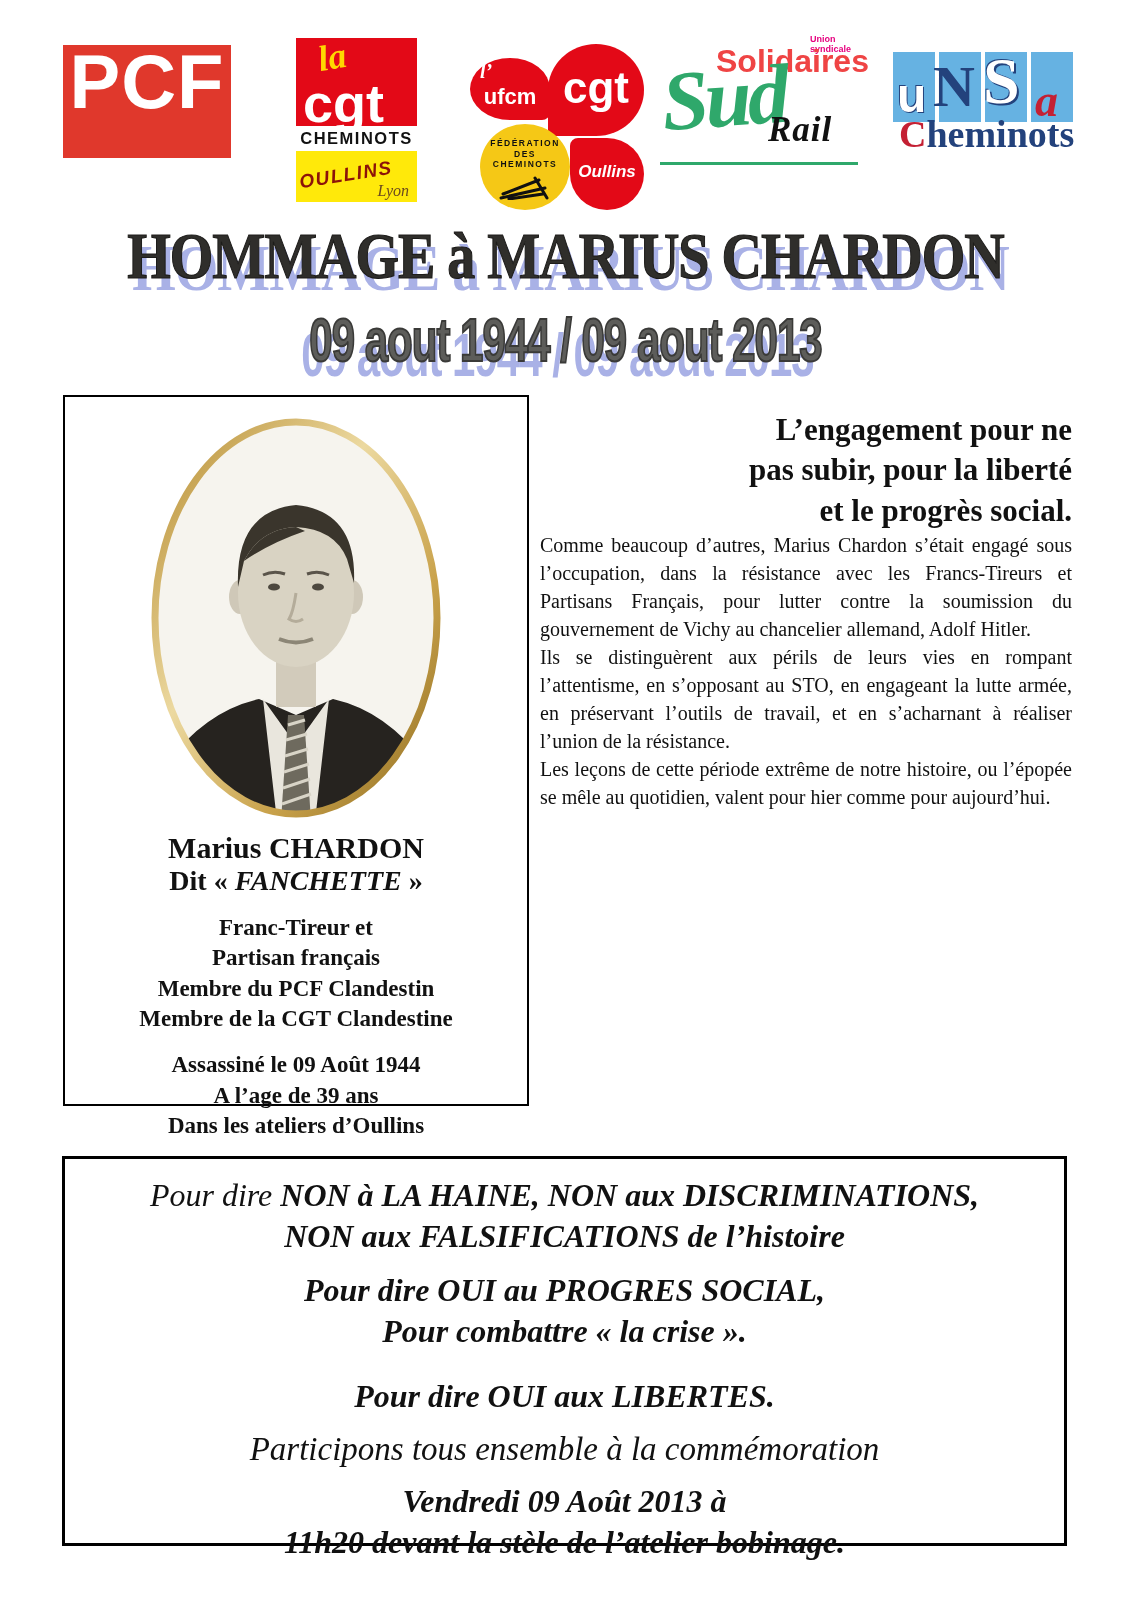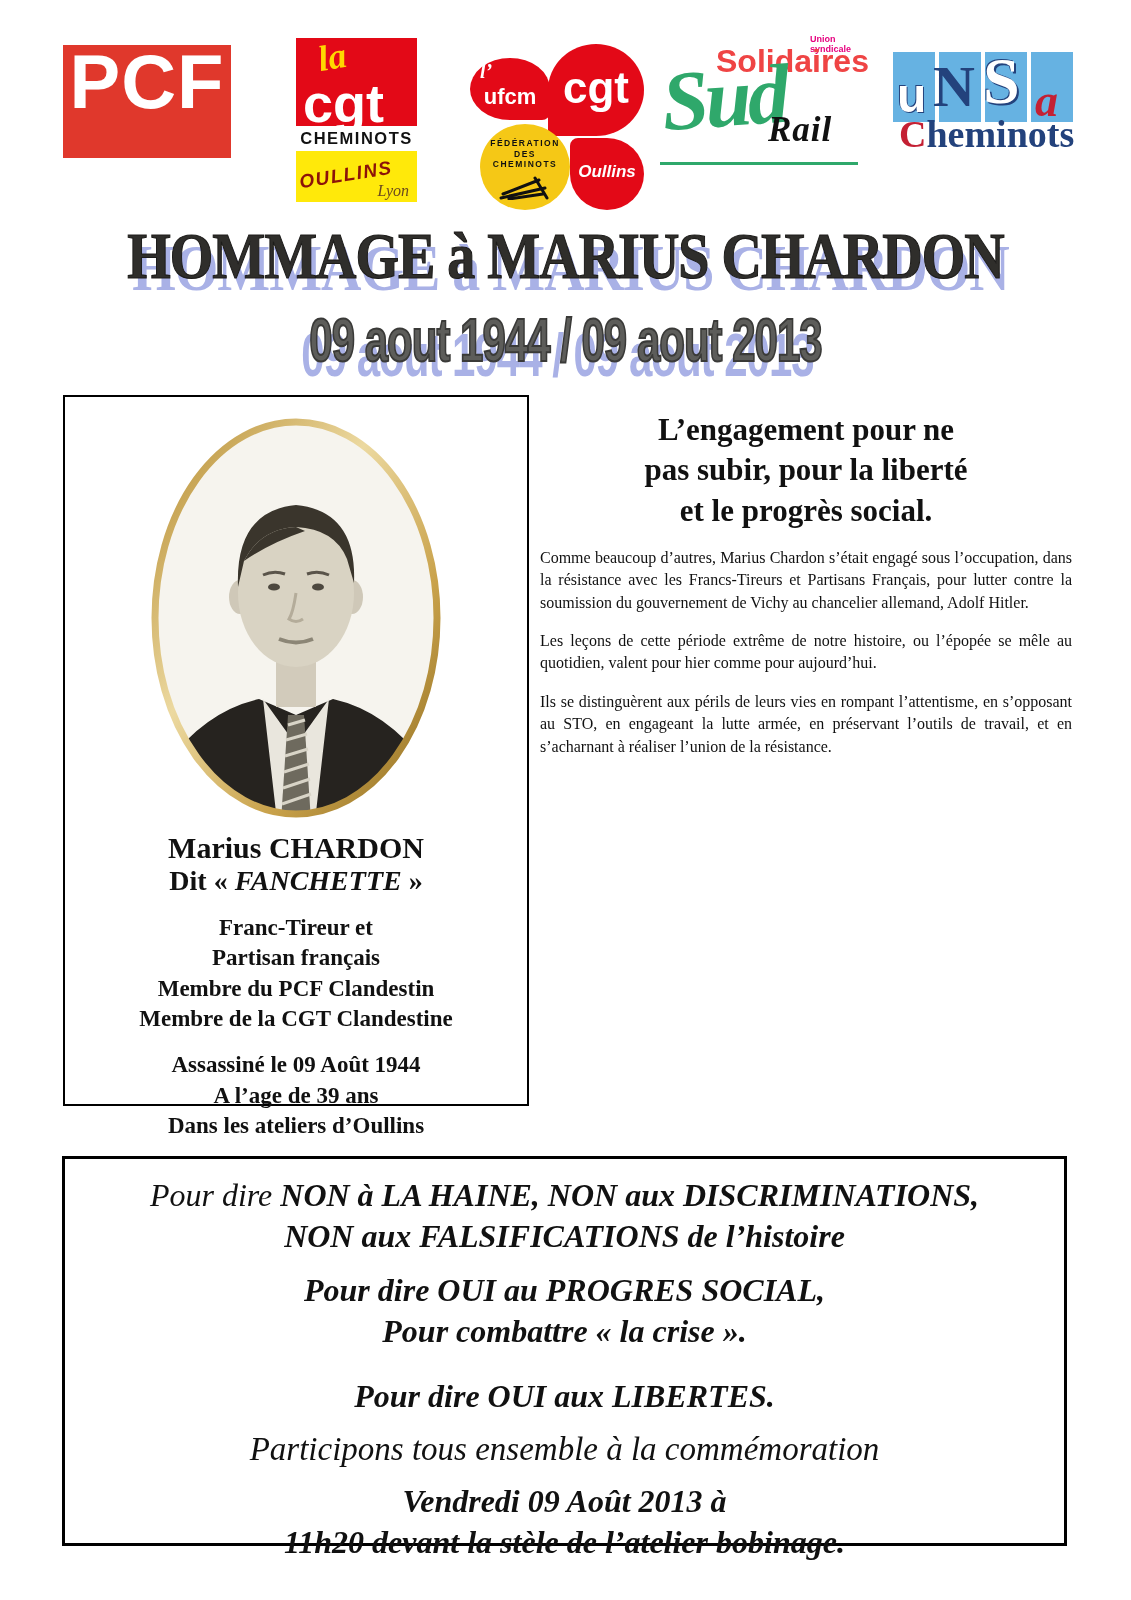--- a/index.html
+++ b/index.html
@@ -90,22 +90,22 @@
     border:2px solid #000; background:#fff; text-align:center; }
   .portrait { display:block; margin:18px auto 0; }
   .caption-name { font-size:30px; font-weight:bold; margin-top:10px; }
   .caption-dit { font-size:28px; font-weight:bold; }
   .caption-dit .it { font-style:italic; }
   .caption-roles { margin-top:16px; font-size:23px; font-weight:bold; line-height:1.32; }
   .caption-death { margin-top:16px; font-size:23px; font-weight:bold; line-height:1.32;text-align:center; }
 
   
   .right-col { position:absolute; left:540px; top:410px; width:532px; }
-  .right-heading { font-size:31px; font-weight:bold; text-align:center; line-height:1.3; }
-  .right-col p { margin-top:16px; font-size:16px; line-height:1.4; text-align:justify; }
+  .right-heading { font-size:31px; font-weight:bold; text-align:right; line-height:1.3; }
+  .right-col p { margin-top:0; font-size:20px; line-height:1.4; text-align:justify; }
 
   
   .footer-box { position:absolute; left:62px; top:1156px; width:1005px; height:390px;
     border:3px solid #000; background:#fff; text-align:center; padding-top:16px; }
   .fb-line { font-size:32px; line-height:1.28;font-style:italic; }
   .fb-bold { font-weight:bold; }
   .fb-g2 { margin-top:13px; }
   .fb-g3 { margin-top:24px; }
   .fb-g4 { margin-top:11px; font-size:33px; }
   .fb-g5 { margin-top:11px; }
@@ -235,22 +235,22 @@
     </div>
   </div>
 
   <div class="right-col">
     <div class="right-heading">
       <div>L’engagement pour ne</div>
       <div>pas subir, pour la liberté</div>
       <div>et le progrès social.</div>
     </div>
     <p>Comme beaucoup d’autres, Marius Chardon s’était engagé sous l’occupation, dans la résistance avec les Francs-Tireurs et Partisans Français, pour lutter contre la soumission du gouvernement de Vichy au chancelier allemand, Adolf Hitler.</p>
+    <p>Ils se distinguèrent aux périls de leurs vies en rompant l’attentisme, en s’opposant au STO, en engageant la lutte armée, en préservant l’outils de travail, et en s’acharnant à réaliser l’union de la résistance.</p>
     <p>Les leçons de cette période extrême de notre histoire, ou l’épopée se mêle au quotidien, valent pour hier comme pour aujourd’hui.</p>
-    <p>Ils se distinguèrent aux périls de leurs vies en rompant l’attentisme, en s’opposant au STO, en engageant la lutte armée, en préservant l’outils de travail, et en s’acharnant à réaliser l’union de la résistance.</p>
   </div>
 
   <div class="footer-box">
     <div class="fb-line">
       <span>Pour dire </span><span class="fb-bold">NON à LA HAINE, NON aux DISCRIMINATIONS,</span>
     </div>
     <div class="fb-line fb-bold">NON aux FALSIFICATIONS de l’histoire</div>
     <div class="fb-line fb-bold fb-g2">Pour dire OUI au PROGRES SOCIAL,</div>
     <div class="fb-line fb-bold">Pour combattre « la crise ».</div>
     <div class="fb-line fb-bold fb-g3">Pour dire OUI aux LIBERTES.</div>

